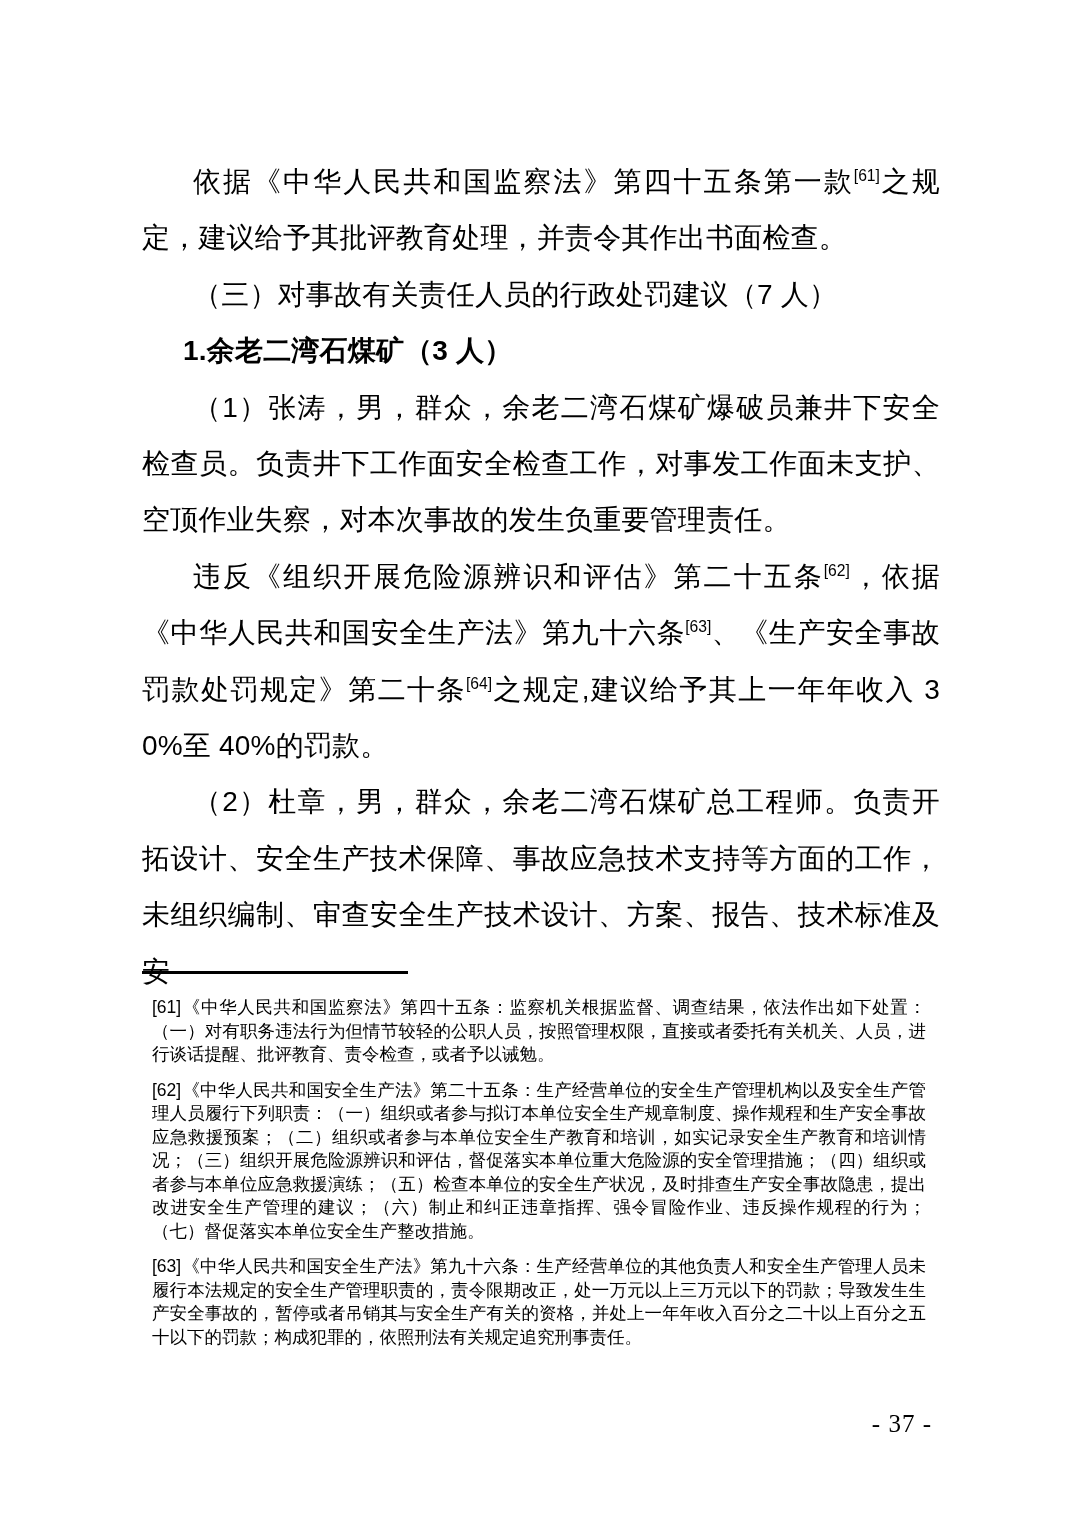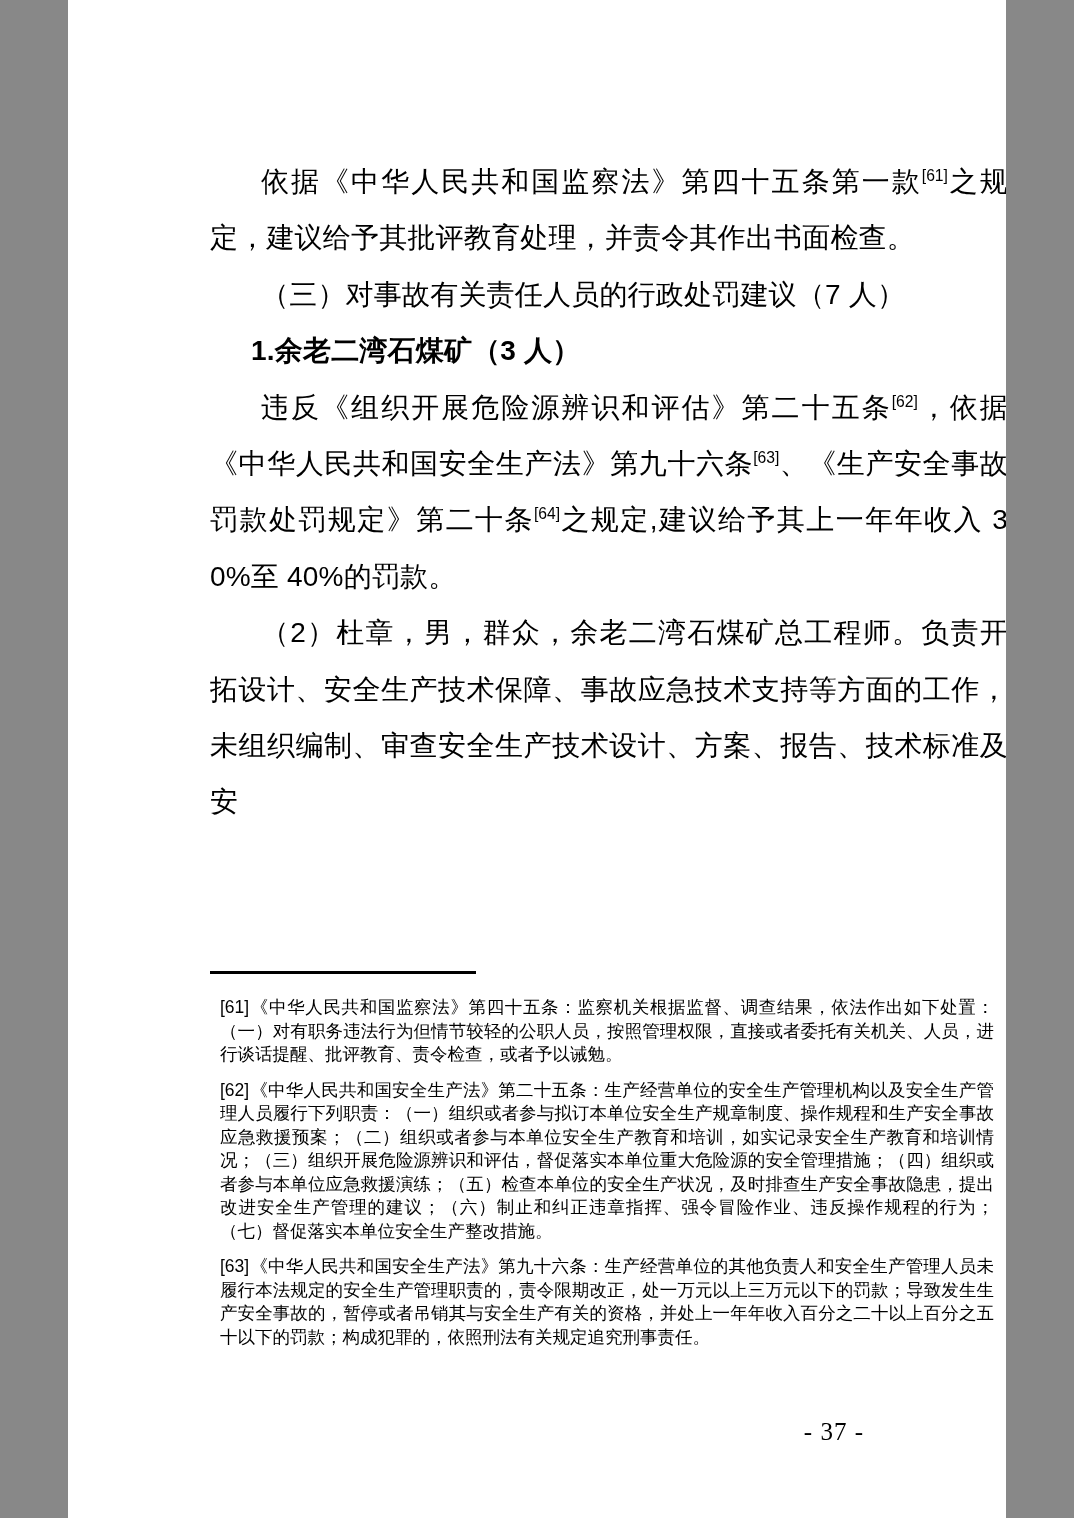--- a/index.html
+++ b/index.html
@@ -1,19 +1,19 @@
 <!DOCTYPE html>
 <html><head>
 <meta charset="utf-8">
 <style>
   * { box-sizing: border-box; }
   html, body { margin: 0; padding: 0; background: #888; }
   .page {
     position: relative;
-    width: 938px;
+    width: 1074px;
     height: 1518px;
     background: #ffffff;
     overflow: hidden;
     color: #000000;
     font-family: "Liberation Sans", sans-serif;
     margin: 0 auto;
   }
   .body-block {
     position: absolute;
     left: 142px;
@@ -61,36 +61,36 @@
   }
   .fn-label { padding-right: 1px; }
   .page-number {
     position: absolute;
     top: 1410px;
     right: 142px;
     font-family: "Liberation Serif", serif;
     font-size: 25px;
     letter-spacing: 1px;
     white-space: pre;
-    margin-top: 8px;
   }
 </style>
 </head>
 <body>
 
 <div class="page">
 
   <div class="body-block">
 
     <p class="para"><span>依据《中华人民共和国监察法》第四十五条第一款</span><sup>[61]</sup><span>之规定，建议给予其批评教育处理，并责令其作出书面检查。</span></p>
 
     <p class="para"><span>（三）对事故有关责任人员的行政处罚建议（7 人）</span></p>
 
     <p class="para bold"><span>1.余老二湾石煤矿（3 人）</span></p>
 
+    <p class="para"><span>（1）张涛，男，群众，余老二湾石煤矿爆破员兼井下安全检查员。负责井下工作面安全检查工作，对事发工作面未支护、空顶作业失察，对本次事故的发生负重要管理责任。</span></p>
 
     <p class="para"><span>违反《组织开展危险源辨识和评估》第二十五条</span><sup>[62]</sup><span>，依据《中华人民共和国安全生产法》第九十六条</span><sup>[63]</sup><span>、《生产安全事故罚款处罚规定》第二十条</span><sup>[64]</sup><span>之规定,建议给予其上一年年收入 30%至 40%的罚款。</span></p>
 
     <p class="para"><span>（2）杜章，男，群众，余老二湾石煤矿总工程师。负责开拓设计、安全生产技术保障、事故应急技术支持等方面的工作，未组织编制、审查安全生产技术设计、方案、报告、技术标准及安</span></p>
 
   </div>
 
   <div class="fn-sep"></div>
 
   <div class="footnotes">

